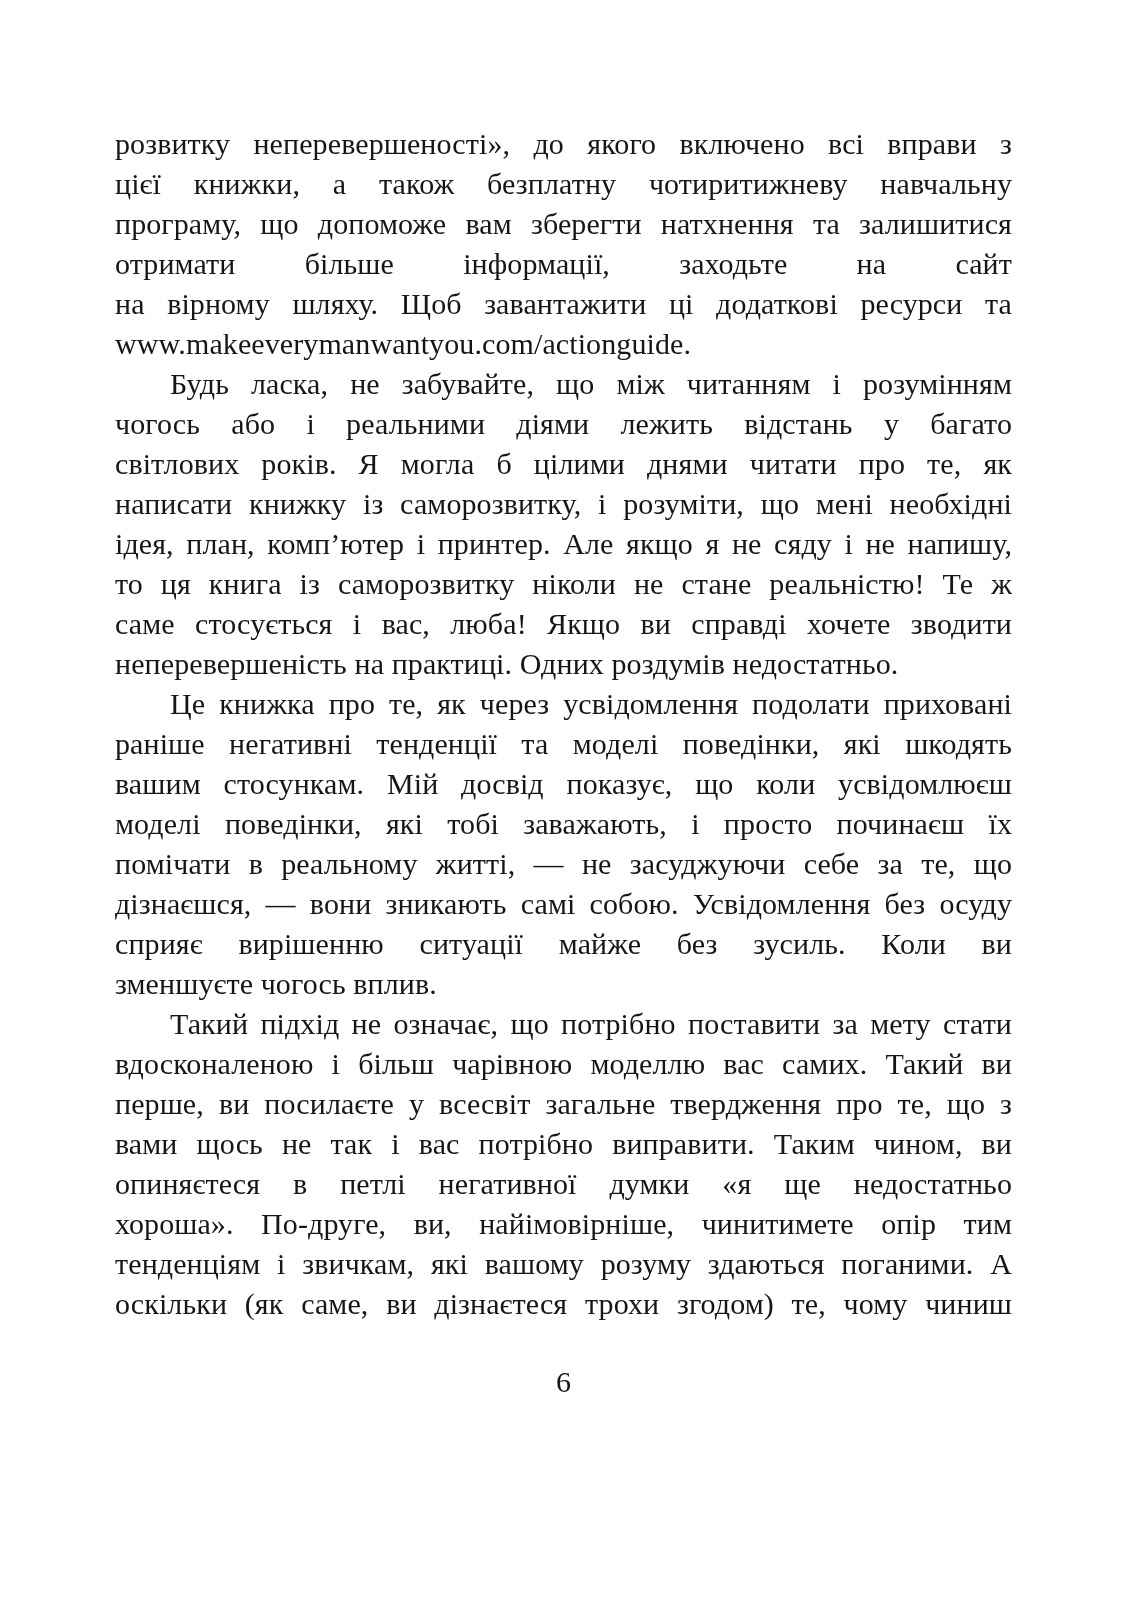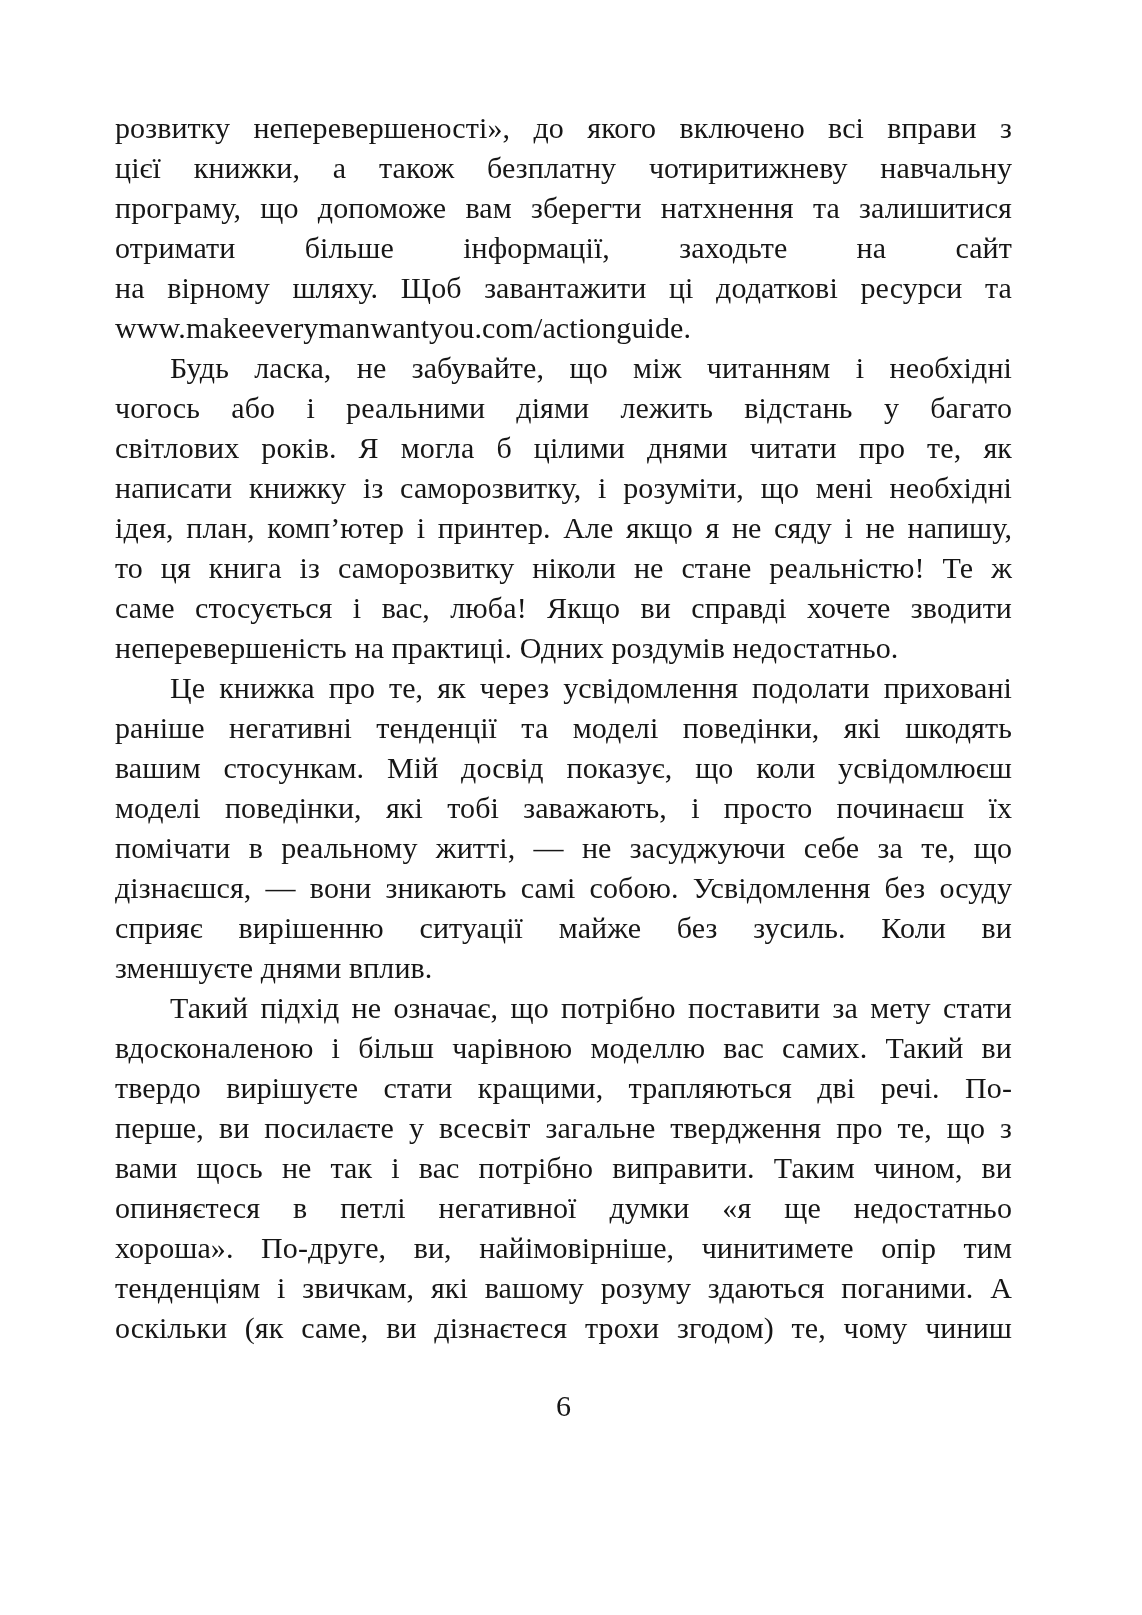--- a/index.html
+++ b/index.html
@@ -11,21 +11,21 @@
     width: 1142px;
     height: 1615px;
     position: relative;
     font-family: "Liberation Serif", "DejaVu Serif", serif;
     color: #161616;
     overflow: hidden;
   }
   .page {
     position: absolute;
     left: 115px;
-    top: 108px;
+    top: 124px;
     width: 897px;
   }
   .paragraph {
     margin: 0;
     padding: 0;
   }
   .line {
     font-size: 30px;
     line-height: 40px;
     white-space: normal;
@@ -53,43 +53,42 @@
   <div id="page-text">
       <div class="paragraph">
         <div class="line stretch">розвитку неперевершеності», до якого включено всі вправи з</div>
         <div class="line stretch">цієї книжки, а також безплатну чотиритижневу навчальну</div>
         <div class="line stretch">програму, що допоможе вам зберегти натхнення та залишитися</div>
         <div class="line stretch">отримати більше інформації, заходьте на сайт</div>
         <div class="line stretch">на вірному шляху. Щоб завантажити ці додаткові ресурси та</div>
         <div class="line">www.makeeverymanwantyou.com/actionguide.</div>
       </div>
       <div class="paragraph">
-        <div class="line stretch indent">Будь ласка, не забувайте, що між читанням і необхідні</div>
+        <div class="line stretch indent">Будь ласка, не забувайте, що між читанням і розумінням</div>
         <div class="line stretch">чогось або і реальними діями лежить відстань у багато</div>
         <div class="line stretch">світлових років. Я могла б цілими днями читати про те, як</div>
         <div class="line stretch">написати книжку із саморозвитку, і розуміти, що мені необхідні</div>
         <div class="line stretch">ідея, план, комп’ютер і принтер. Але якщо я не сяду і не напишу,</div>
         <div class="line stretch">то ця книга із саморозвитку ніколи не стане реальністю! Те ж</div>
         <div class="line stretch">саме стосується і вас, люба! Якщо ви справді хочете зводити</div>
         <div class="line">неперевершеність на практиці. Одних роздумів недостатньо.</div>
       </div>
       <div class="paragraph">
         <div class="line stretch indent">Це книжка про те, як через усвідомлення подолати приховані</div>
         <div class="line stretch">раніше негативні тенденції та моделі поведінки, які шкодять</div>
         <div class="line stretch">вашим стосункам. Мій досвід показує, що коли усвідомлюєш</div>
         <div class="line stretch">моделі поведінки, які тобі заважають, і просто починаєш їх</div>
         <div class="line stretch">помічати в реальному житті, — не засуджуючи себе за те, що</div>
         <div class="line stretch">дізнаєшся, — вони зникають самі собою. Усвідомлення без осуду</div>
         <div class="line stretch">сприяє вирішенню ситуації майже без зусиль. Коли ви</div>
-        <div class="line">зменшуєте днями вплив.</div>
+        <div class="line">зменшуєте чогось вплив.</div>
       </div>
       <div class="paragraph">
         <div class="line stretch indent">Такий підхід не означає, що потрібно поставити за мету стати</div>
         <div class="line stretch">вдосконаленою і більш чарівною моделлю вас самих. Такий ви</div>
-        <div class="line stretch">твердо вирішуєте стати кращими, трапляються дві речі. По-</div>
         <div class="line stretch">перше, ви посилаєте у всесвіт загальне твердження про те, що з</div>
         <div class="line stretch">вами щось не так і вас потрібно виправити. Таким чином, ви</div>
         <div class="line stretch">опиняєтеся в петлі негативної думки «я ще недостатньо</div>
         <div class="line stretch">хороша». По-друге, ви, найімовірніше, чинитимете опір тим</div>
         <div class="line stretch">тенденціям і звичкам, які вашому розуму здаються поганими. А</div>
         <div class="line stretch">оскільки (як саме, ви дізнаєтеся трохи згодом) те, чому чиниш</div>
       </div>
     </div>
   <div class="page-number">6</div>
 </div>

